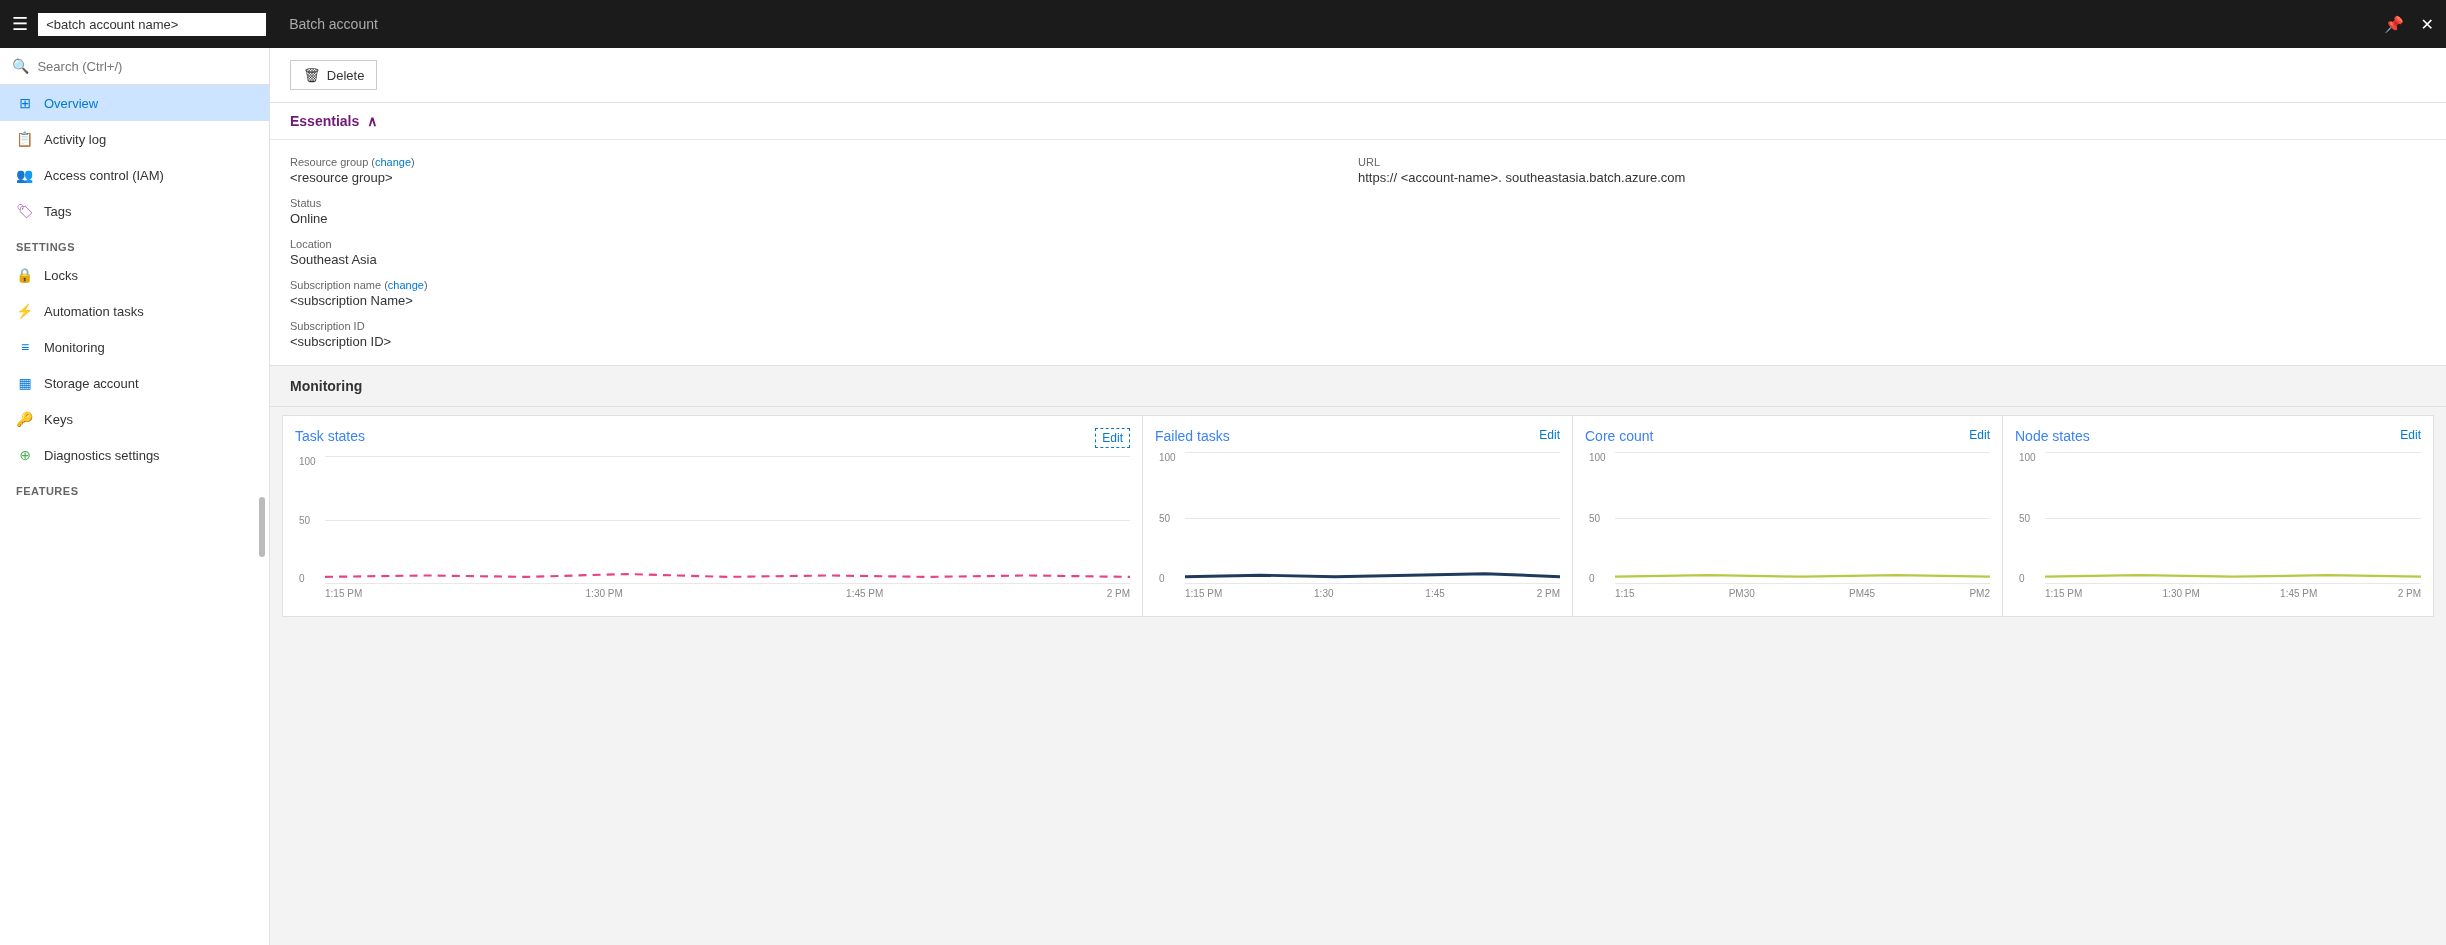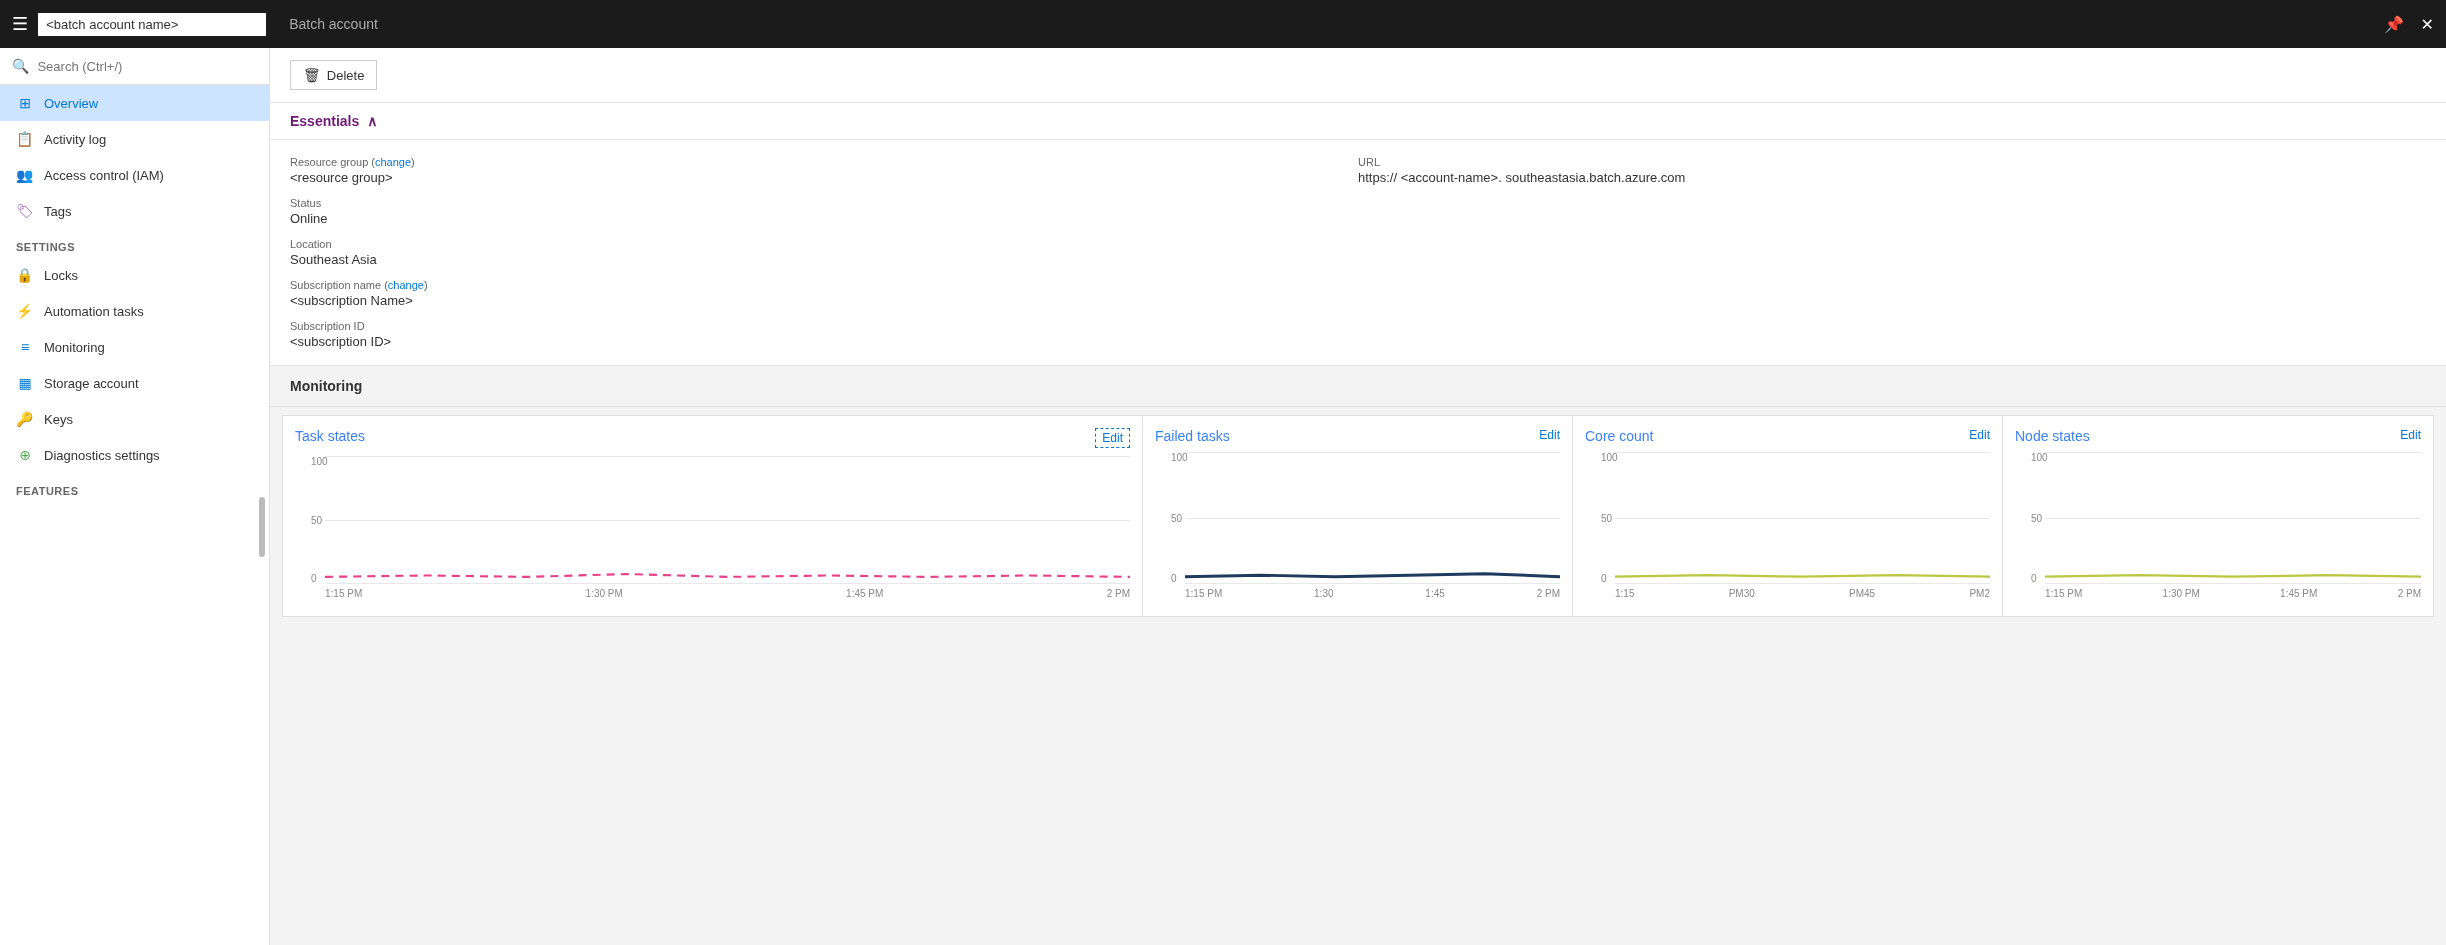--- a/index.html
+++ b/index.html
@@ -210,21 +210,21 @@
     .chart-edit-plain { color: #0078d4; cursor: pointer; font-size: 12px; }
     .chart-body {
       flex: 1;
       display: flex;
       flex-direction: column;
       justify-content: flex-end;
       position: relative;
     }
     .chart-y-labels {
       position: absolute;
-      left: 16px;
+      left: 4px;
       top: 0;
       bottom: 20px;
       display: flex;
       flex-direction: column;
       justify-content: space-between;
       font-size: 10px;
       color: #888;
     }
     .chart-grid-area {
       margin-left: 30px;

